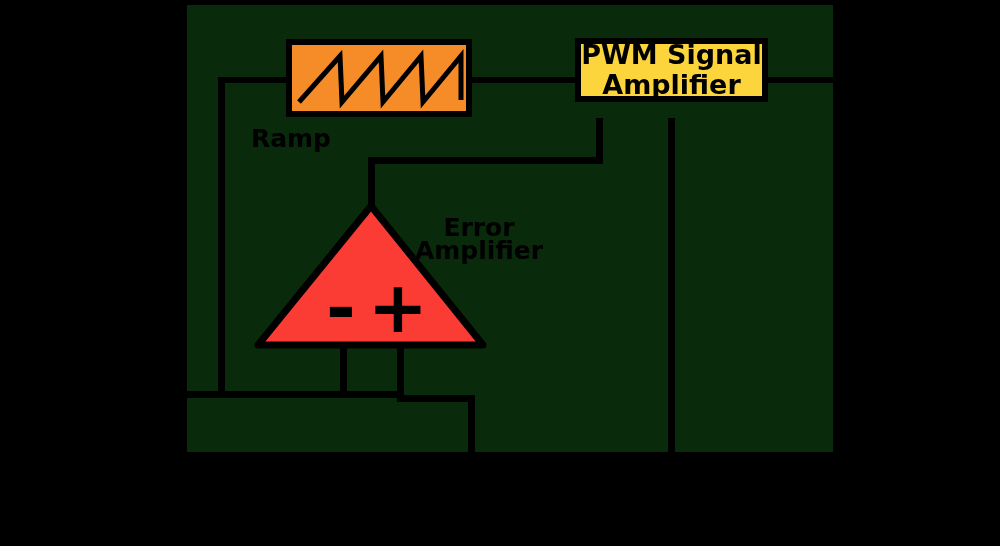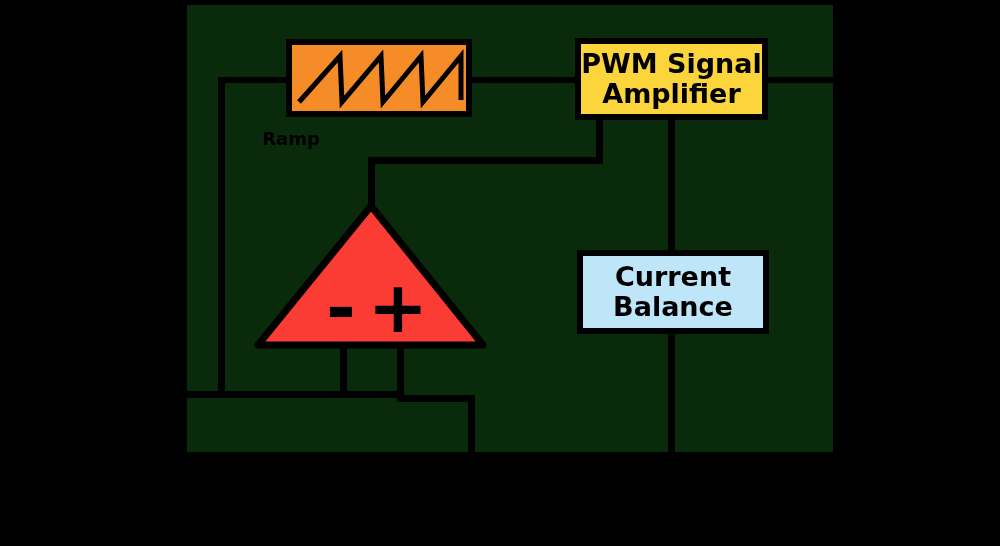--- a/index.html
+++ b/index.html
@@ -24,24 +24,24 @@
   .ln{position:absolute;background:var(--line);}
   .box{
     position:absolute;border:6px solid var(--line);
     display:flex;flex-direction:column;align-items:center;justify-content:center;
     box-sizing:border-box;text-align:center;
   }
   .box .bl{
     color:#000;font-weight:bold;font-size:27px;line-height:30px;white-space:nowrap;
   }
   .ramp-box{left:286px;top:39px;width:186px;height:78px;background:var(--orange);}
-  .pwm-box{left:575px;top:38px;width:193px;height:82px;background:var(--yellow);}
+  .pwm-box{left:575px;top:38px;width:193px;height:64px;background:var(--yellow);}
   .cur-box{left:577px;top:250px;width:192px;height:84px;background:var(--blue);}
   .glabel{
-    position:absolute;color:#000;font-weight:bold;font-size:18px;line-height:24px;
+    position:absolute;color:#000;font-weight:bold;font-size:25px;line-height:24px;
     text-align:center;white-space:nowrap;
   }
   .ramp-label{left:229px;top:127px;width:124px;}
   .err-label{left:398px;top:216px;width:162px;line-height:23px;}
   .tri-svg{position:absolute;left:245px;top:195px;width:250px;height:160px;}
   .saw-svg{position:absolute;left:0;top:0;width:174px;height:66px;}
   svg{display:block;overflow:visible;}
   .opsym{font-family:"DejaVu Sans","Liberation Sans",sans-serif;font-weight:bold;}
 </style>
 </head>
@@ -77,19 +77,19 @@
   <div class="box pwm-box">
     <div class="bl">PWM Signal</div>
     <div class="bl">Amplifier</div>
   </div>
 
   <svg class="tri-svg" viewBox="0 0 250 160">
     <polygon points="126,11 13,150 238,150" fill="var(--red)" stroke="#000" stroke-width="7" stroke-linejoin="round"></polygon>
     <text x="96" y="112" text-anchor="middle" dominant-baseline="central" class="opsym" font-size="72" fill="#000">-</text>
     <text x="153" y="112" text-anchor="middle" dominant-baseline="central" class="opsym" font-size="72" fill="#000">+</text>
   </svg>
+  <div class="glabel err-label">
+    <div>Error</div>
+    <div>Amplifier</div>
+  </div>
 
-  <div class="box cur-box">
-    <div class="bl">Current</div>
-    <div class="bl">Balance</div>
-  </div>
 
 </div>
 
 </body></html>

